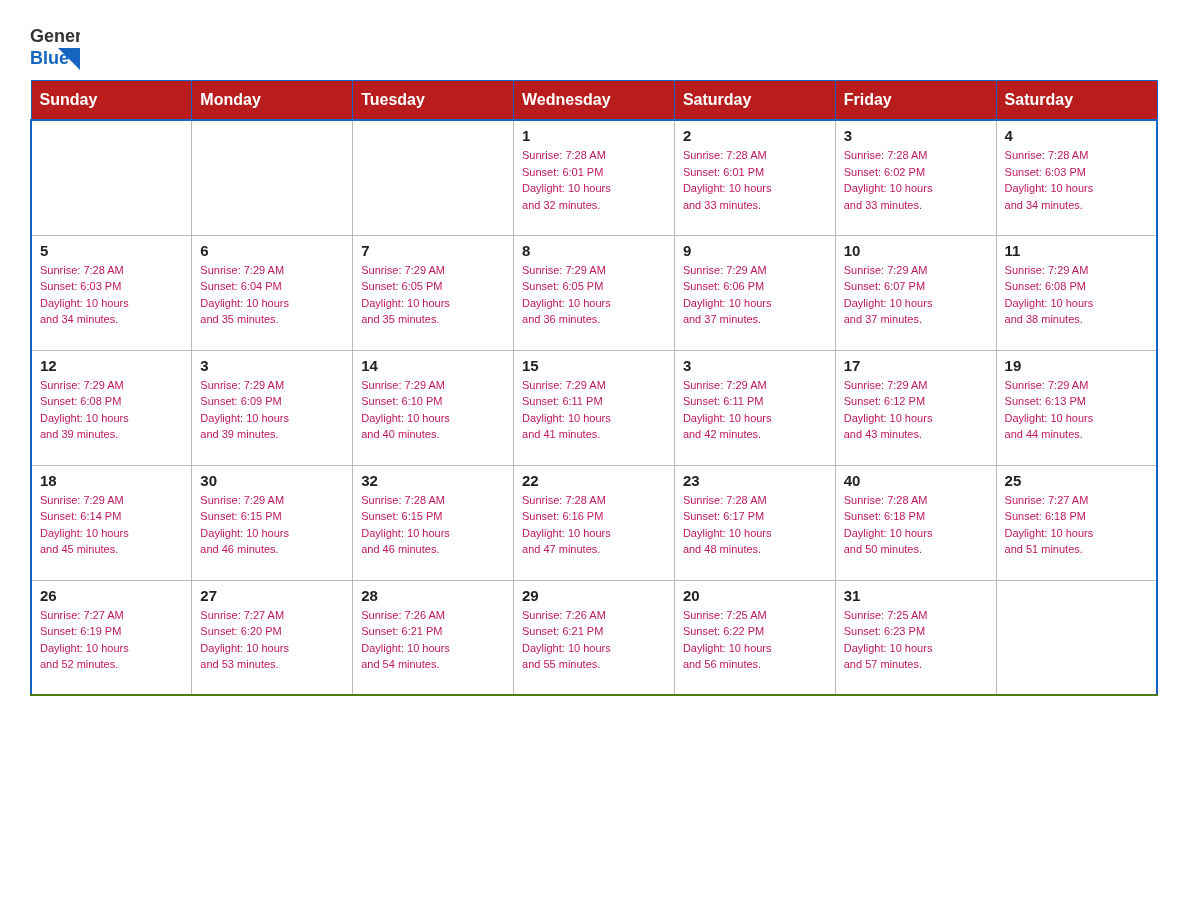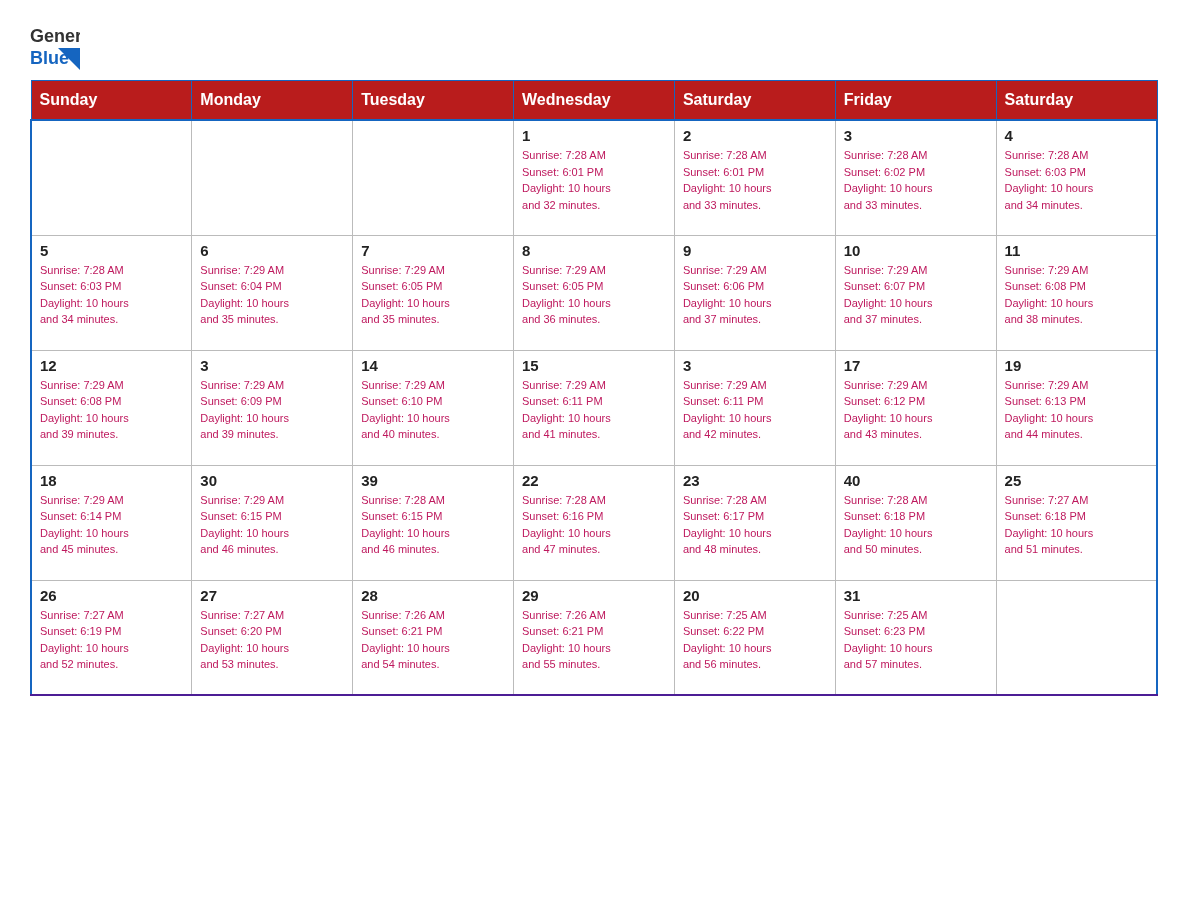--- a/index.html
+++ b/index.html
@@ -65,21 +65,21 @@
     tbody tr:first-child td {
       border-top: 2px solid #1565c0;
     }
     tbody tr td:first-child {
       border-left: 2px solid #1565c0;
     }
     tbody tr td:last-child {
       border-right: 2px solid #1565c0;
     }
     tbody tr:last-child td {
-      border-bottom: 2px solid #4c1d95;
+      border-bottom: 2px solid #4d7c0f;
     }
     .logo-wrapper {
       display: flex;
       align-items: center;
     }
   </style>
 </head>
 <body>
 
 <div class="header">
@@ -254,21 +254,21 @@
 and 45 minutes.</div>
         </td>
         <td>
           <span class="day-number">30</span>
           <div class="day-info" style="white-space: pre-line;">Sunrise: 7:29 AM
 Sunset: 6:15 PM
 Daylight: 10 hours
 and 46 minutes.</div>
         </td>
         <td>
-          <span class="day-number">39</span>
+          <span class="day-number">32</span>
           <div class="day-info" style="white-space: pre-line;">Sunrise: 7:28 AM
 Sunset: 6:15 PM
 Daylight: 10 hours
 and 46 minutes.</div>
         </td>
         <td>
           <span class="day-number">22</span>
           <div class="day-info" style="white-space: pre-line;">Sunrise: 7:28 AM
 Sunset: 6:16 PM
 Daylight: 10 hours

